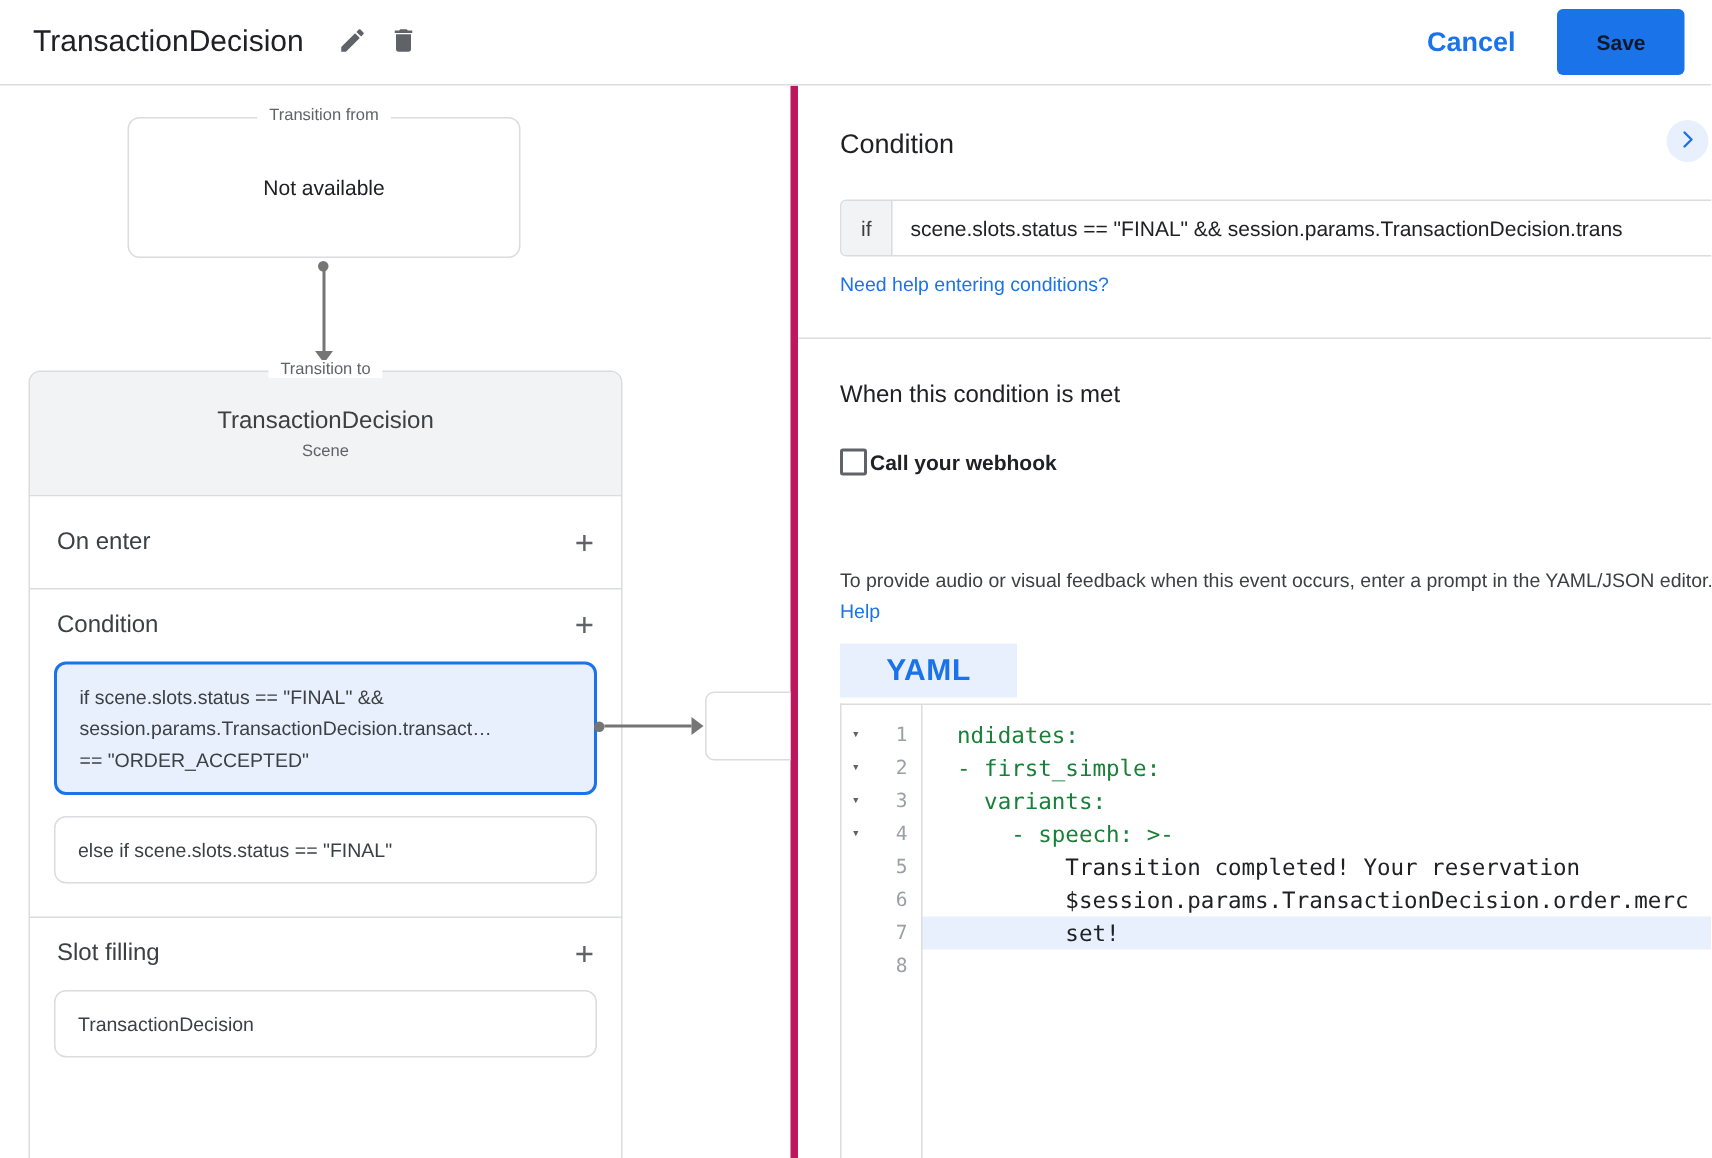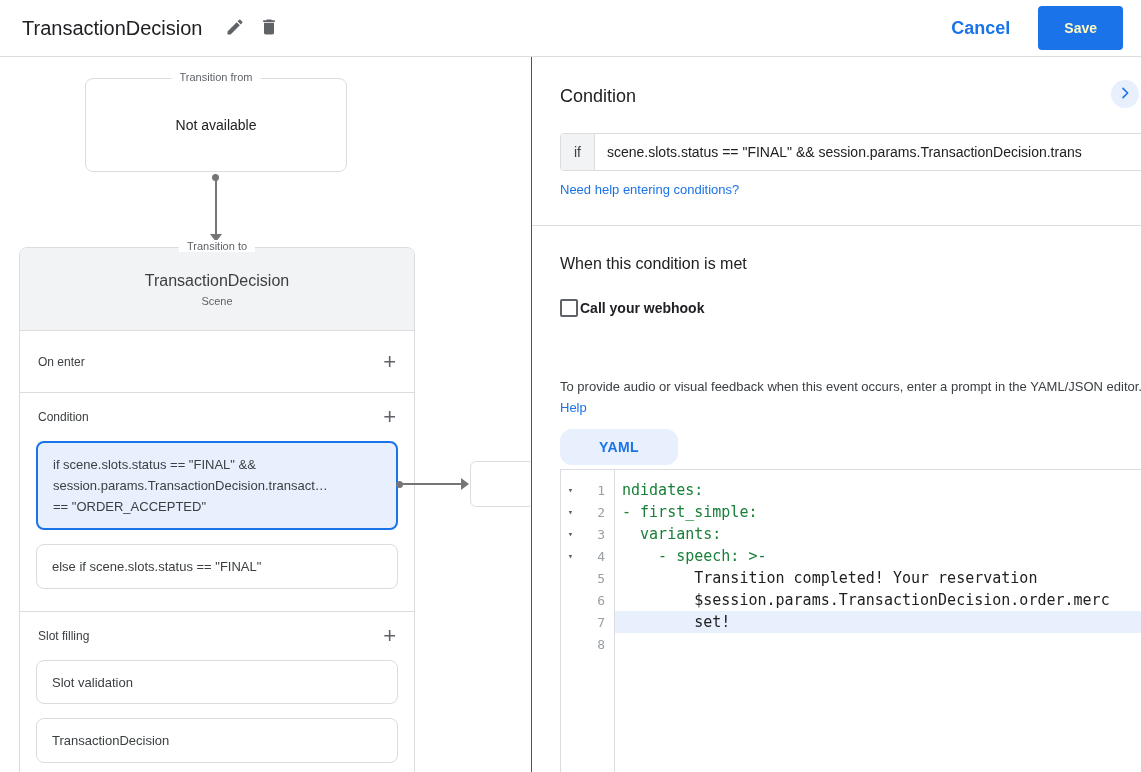--- a/index.html
+++ b/index.html
@@ -10,27 +10,27 @@
   
   .topbar { position:absolute; top:0; left:0; right:0; height:57px;
     border-bottom:1px solid #dadce0; display:flex; align-items:center;
     padding:0 18px 0 22px; background:#fff; z-index:5; }
   .page-title { font-size:20px; color:#202124; margin-right:16px; }
   .icon-btn { width:34px; height:34px; border:none; background:none; display:flex;
     align-items:center; justify-content:center; cursor:pointer; border-radius:50%; }
   .topbar-right { margin-left:auto; display:flex; align-items:center; gap:28px; }
   .cancel-btn { border:none; background:none; color:#1a73e8; font-size:18px;
     font-weight:700; cursor:pointer; font-family:inherit; }
-  .save-btn { border:none; background:#1a73e8; color:#fef9c3; font-size:14px;
+  .save-btn { border:none; background:#1a73e8; color:#0f172a; font-size:14px;
     font-weight:700; border-radius:4px; height:44px; padding:0 26px; cursor:pointer;
     font-family:inherit; }
 
   
   .left-panel { position:absolute; top:57px; left:0; width:532px; bottom:0;
-    border-right:1px solid #be185d; background:#fff; overflow:hidden; }
+    border-right:5px solid #be185d; background:#fff; overflow:hidden; }
   .legend { position:absolute; top:-8px; left:50%; transform:translateX(-50%);
     background:#fff; padding:0 8px; font-size:11px; color:#5f6368; white-space:nowrap; }
   .tf-box { position:absolute; left:85px; top:21px; width:262px; height:94px;
     border:1px solid #dadce0; border-radius:8px; background:#fff; }
   .tf-content { height:100%; display:flex; align-items:center; justify-content:center;
     font-size:14px; color:#202124; }
 
   .connector-dot { position:absolute; width:7px; height:7px; border-radius:50%;
     background:#757575; }
   .v-line { position:absolute; width:2px; background:#757575; }
@@ -47,21 +47,21 @@
     align-items:center; justify-content:center; gap:5px; }
   .tt-title { font-size:16px; color:#3c4043; }
   .tt-sub { font-size:11px; color:#5f6368; }
 
   .row-onenter { height:62px; border-bottom:1px solid #dadce0; display:flex;
     align-items:center; justify-content:space-between; padding:0 18px; }
   .section { border-bottom:1px solid #dadce0; padding-bottom:22px; }
   .section:last-child { border-bottom:none; }
   .section-head { height:48px; display:flex; align-items:center;
     justify-content:space-between; padding:0 18px; }
-  .section-label { font-size:12px; color:#3c4043; }
+  .section-label { font-size:16px; color:#3c4043; }
   .plus { font-size:22px; color:#5f6368; line-height:20px; cursor:pointer;
     border:none; background:none; font-family:inherit; }
 
   .cond-selected { margin:0 16px 14px; border:2px solid #1a73e8; background:#e8f0fe;
     border-radius:8px; padding:11px 15px; font-size:13px; color:#3c4043;
     line-height:21px; cursor:pointer; }
   .item-box { margin:0 16px; border:1px solid #dadce0; border-radius:8px;
     padding:0 15px; font-size:13px; color:#3c4043; height:45px; display:flex;
     align-items:center; background:#fff; cursor:pointer; }
   .item-box.first { height:44px; margin-bottom:14px; }
@@ -97,40 +97,40 @@
   .checkbox.checked { background:#1a73e8; border-color:#1a73e8; display:flex;
     align-items:center; justify-content:center; }
   .check-label { font-size:14px; font-weight:700; color:#202124; }
   .badge { background:#f3e8fd; color:#681da8; font-size:11px; font-weight:700;
     padding:3px 8px; border-radius:2px; letter-spacing:0.3px; margin-left:2px; }
   .desc { position:absolute; left:28px; top:319px; width:582px; font-size:13px;
     color:#3c4043; line-height:21px; }
   .desc .link { color:#1a73e8; cursor:pointer; }
   .tabs { position:absolute; left:28px; top:372px; display:flex; }
   .tab { width:118px; height:36px; display:flex; align-items:center;
-    justify-content:center; font-size:14px; font-weight:700; letter-spacing:0.4px;
-    cursor:pointer;border-radius:12px; }
+    justify-content:center; font-size:20px; font-weight:700; letter-spacing:0.4px;
+    cursor:pointer; }
   .tab.active { color:#1a73e8; background:#e8f0fe; }
   .tab.inactive { color:#5f6368; background:#fff; }
 
   
   .editor { position:absolute; left:28px; right:0; top:412px; bottom:0;
     border-top:1px solid #dadce0; border-left:1px solid #dadce0; background:#fff;
     padding-top:9px; overflow:hidden;
     font-family:"DejaVu Sans Mono","Liberation Mono",monospace; }
   .gutter-line { position:absolute; left:53px; top:0; bottom:0; width:1px;
     background:#dadce0; }
   .erow { display:flex; height:22px; align-items:center; }
   .gutter { width:53px; display:flex; align-items:center; height:100%;
     flex-shrink:0; }
   .fold { width:19px; text-align:center; font-size:9px; color:#5f6368;
     cursor:pointer; }
   .lnum { flex:1; text-align:right; padding-right:9px; font-size:13px;
     color:#9aa0a6; }
-  .ecode { flex:1; padding-left:8px; white-space:pre; font-size:15px;
+  .ecode { flex:1; padding-left:24px; white-space:pre; font-size:15px;
     color:#202124; height:100%; display:flex; align-items:center; overflow:hidden; }
   .erow.key .ecode { color:#188038; }
   .erow.hl .ecode { background:#e8f0fe; }
 </style>
 </head>
 <body>
 
 <div class="topbar">
   <span class="page-title">TransactionDecision</span>
   <button class="icon-btn">
@@ -189,23 +189,20 @@
       <div class="item-box">
         <span>else if scene.slots.status == "FINAL"</span>
       </div>
     </div>
 
     <div class="section">
       <div class="section-head">
         <span class="section-label">Slot filling</span>
         <button class="plus">+</button>
       </div>
-      <div class="item-box first">
-        <span>Slot validation</span>
-      </div>
       <div class="item-box">
         <span>TransactionDecision</span>
       </div>
     </div>
   </div>
 
   <div class="connector-dot" style="left:396px; top:424px;"></div>
   <div class="h-line" style="left:403px; top:426px; width:58px;"></div>
   <div class="arrow-right" style="left:461px; top:421px;"></div>
   <div class="target-box"></div>

